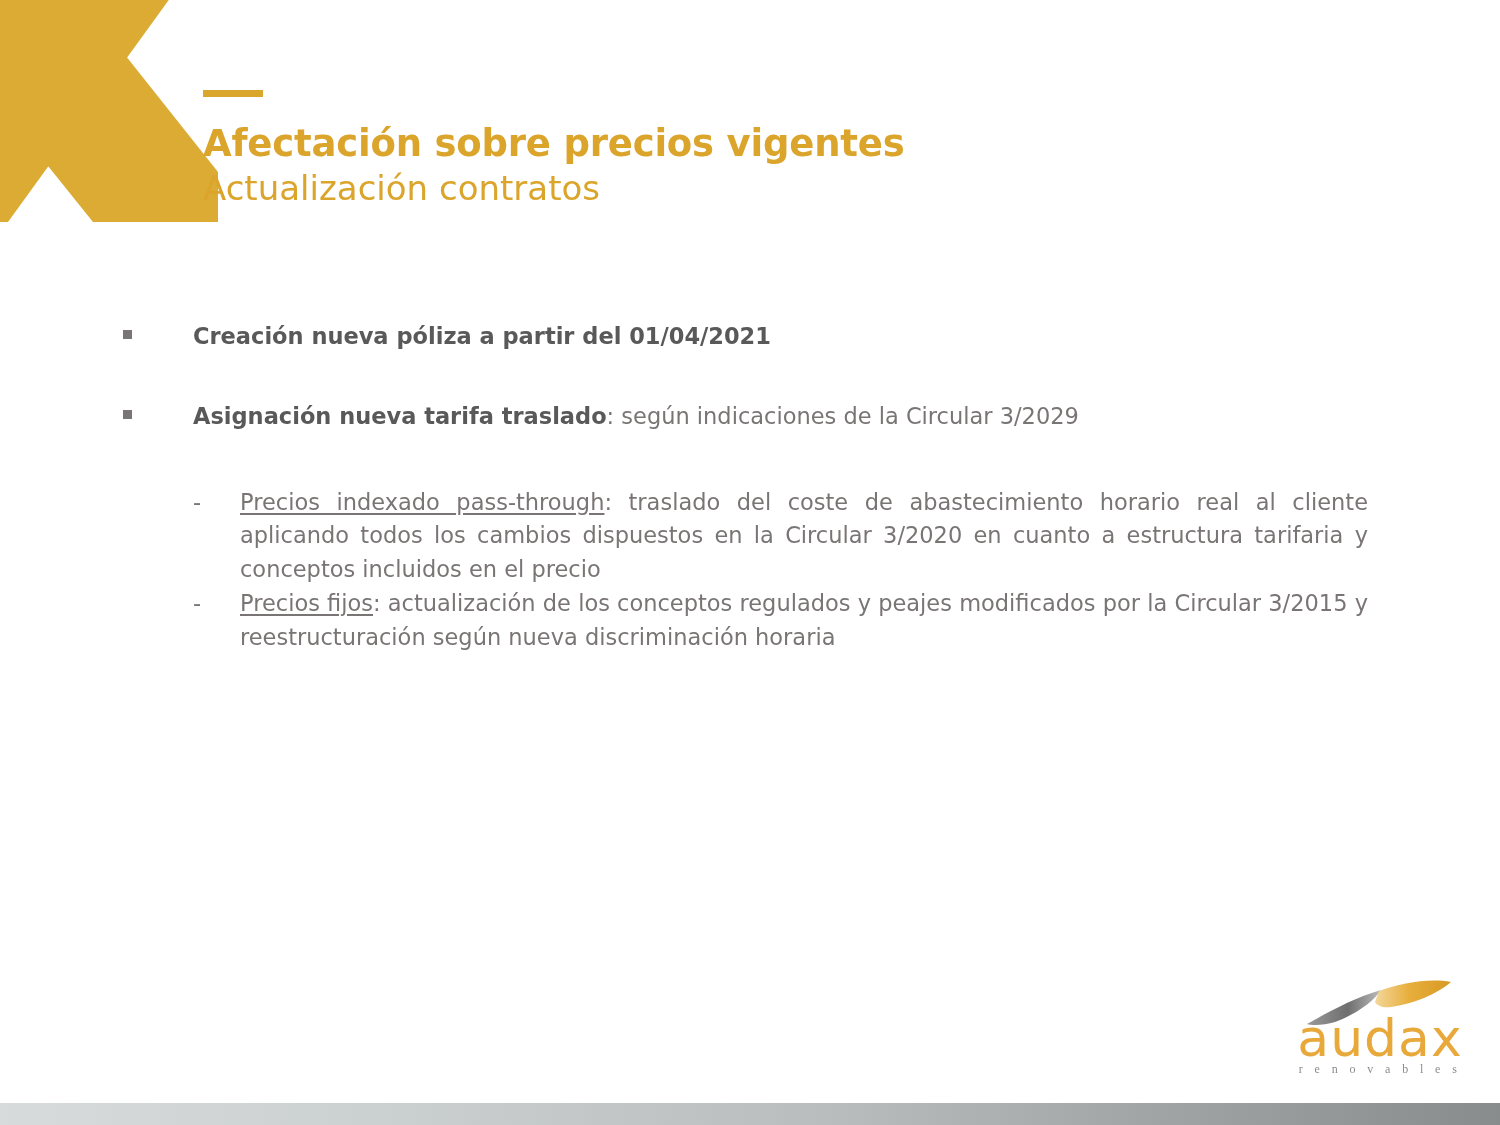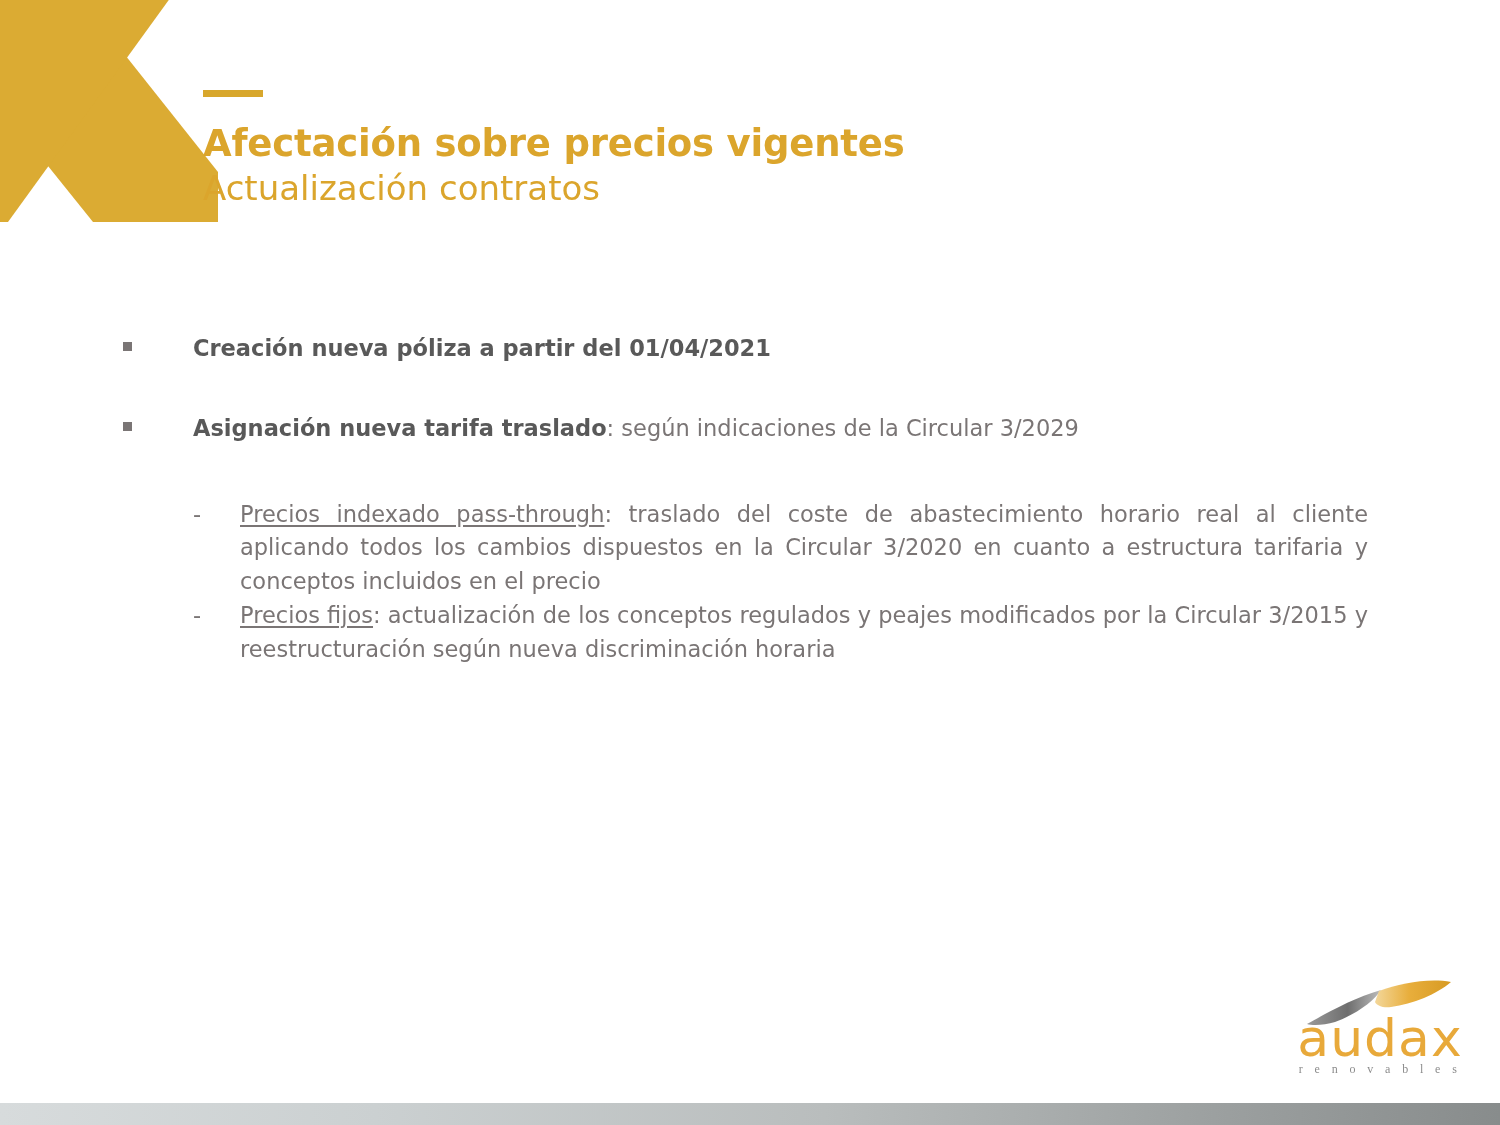--- a/index.html
+++ b/index.html
@@ -53,21 +53,21 @@
     color: #DBA52C;
     line-height: 1.2;
     margin-top: 4px;
     white-space: nowrap;
   }
 
   
   .content {
     position: absolute;
     left: 0;
-    top: 332px;
+    top: 320px;
     width: 1500px;
   }
 
   .bullet-row {
     position: relative;
     padding-left: 193px;
     padding-right: 132px;
     text-align: justify;
     color: #7A7575;
     font-size: 22.5px;

